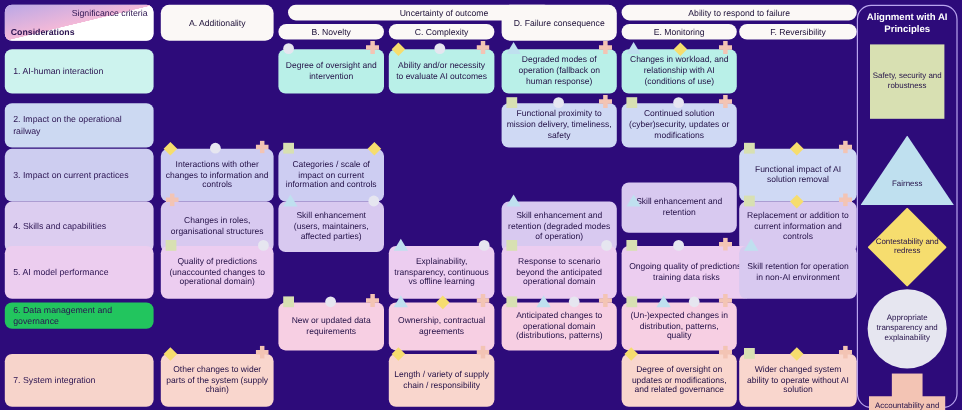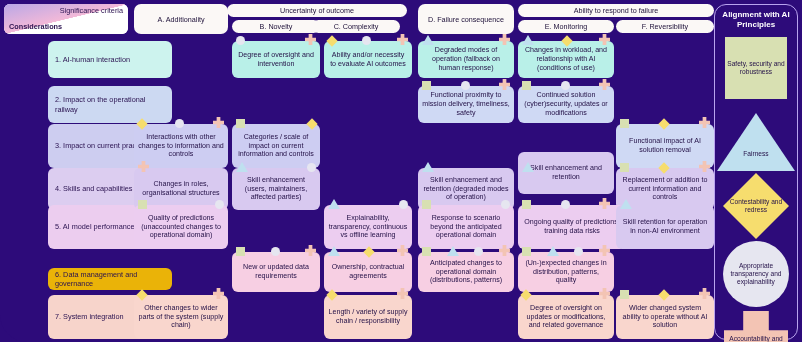--- a/index.html
+++ b/index.html
@@ -23,21 +23,21 @@
             display:flex;align-items:center;justify-content:center;
             font-size:7.2px;color:#1d1038;}
   .colhdr{position:absolute;height:13px;border-radius:7px;background:#fbf8f6;
           display:flex;align-items:center;justify-content:center;
           font-size:7.2px;color:#1d1038;}
   .colhdr.tall{height:30px;align-items:center;}
 
   
   .rowlabel{position:absolute;left:4px;width:124px;border-radius:6px;
             display:flex;align-items:center;padding:0 7px;box-sizing:border-box;
-            font-size:7.3px;color:#2a1250;line-height:1.25;margin-left:44px;}
+            font-size:7.3px;color:#2a1250;line-height:1.25;}
 
   
   .cell{position:absolute;border-radius:6px;display:flex;align-items:center;
         justify-content:center;text-align:center;box-sizing:border-box;
         padding:2px 4px;font-size:7.1px;line-height:1.25;color:#231046;}
 
   
   .markers{position:absolute;display:flex;gap:5px;align-items:flex-end;height:11px;z-index:3;}
   .mk{display:block;}
   .mk.square{width:9px;height:9px;background:#d8e0b2;}
@@ -72,33 +72,33 @@
 <div id="board">
 
   <div class="corner">
     <div class="tri-top"></div>
     <div class="tri-bot"></div>
     <div class="sig">Significance criteria</div>
     <div class="con">Considerations</div>
   </div>
 
   <div id="headers">
-      <div class="grouphdr" style="left: 227px; top: 4px; width: 180px;">
+      <div class="grouphdr" style="left: 240px; top: 4px; width: 180px; padding-left: 40px;">
         <span>Uncertainty of outcome</span>
       </div>
       <div class="grouphdr" style="left: 518px; top: 4px; width: 196px;">
         <span>Ability to respond to failure</span>
       </div>
       <div class="colhdr tall" style="left: 134px; top: 4px; width: 94px; height: 30px;">
         <span>A. Additionality</span>
       </div>
       <div class="colhdr" style="left: 232px; top: 20px; width: 88px;">
         <span>B. Novelty</span>
       </div>
-      <div class="colhdr" style="left: 312px; top: 20px; width: 88px;">
+      <div class="colhdr" style="left: 324px; top: 20px; width: 88px;">
         <span>C. Complexity</span>
       </div>
       <div class="colhdr tall" style="left: 418px; top: 4px; width: 96px; height: 30px;">
         <span>D. Failure consequence</span>
       </div>
       <div class="colhdr" style="left: 518px; top: 20px; width: 96px;">
         <span>E. Monitoring</span>
       </div>
       <div class="colhdr" style="left: 616px; top: 20px; width: 98px;">
         <span>F. Reversibility</span>
@@ -113,21 +113,21 @@
       </div>
       <div class="rowlabel" style="top: 124px; height: 44px; background: rgb(205, 205, 240);">
         <span>3. Impact on current practices</span>
       </div>
       <div class="rowlabel" style="top: 168px; height: 42px; background: rgb(220, 205, 240);">
         <span>4. Skills and capabilities</span>
       </div>
       <div class="rowlabel" style="top: 205px; height: 44px; background: rgb(236, 205, 239);">
         <span>5. AI model performance</span>
       </div>
-      <div class="rowlabel" style="top: 268px; height: 22px; background: #eab308;">
+      <div class="rowlabel" style="top: 252px; height: 22px; background: #22c55e;">
         <span>6. Data management and governance</span>
       </div>
       <div class="rowlabel" style="top: 295px; height: 44px; background: rgb(247, 212, 203);">
         <span>7. System integration</span>
       </div>
     </div>
   <div id="cells">
       <div class="cell" style="left: 232px; width: 88px; top: 41px; height: 37px; background: rgb(185, 240, 232);">
         <span>Degree of oversight and intervention</span>
       </div>

